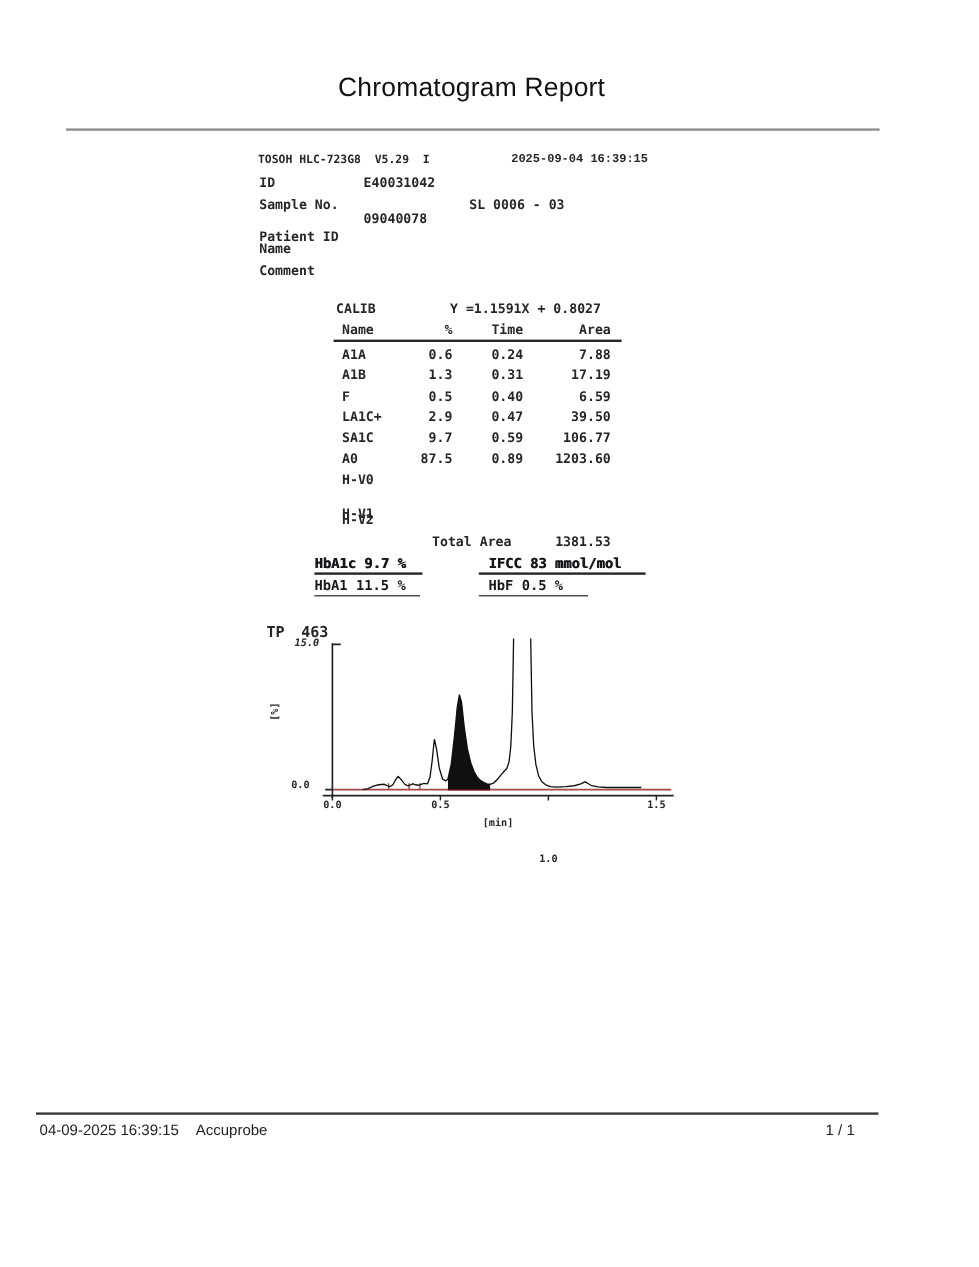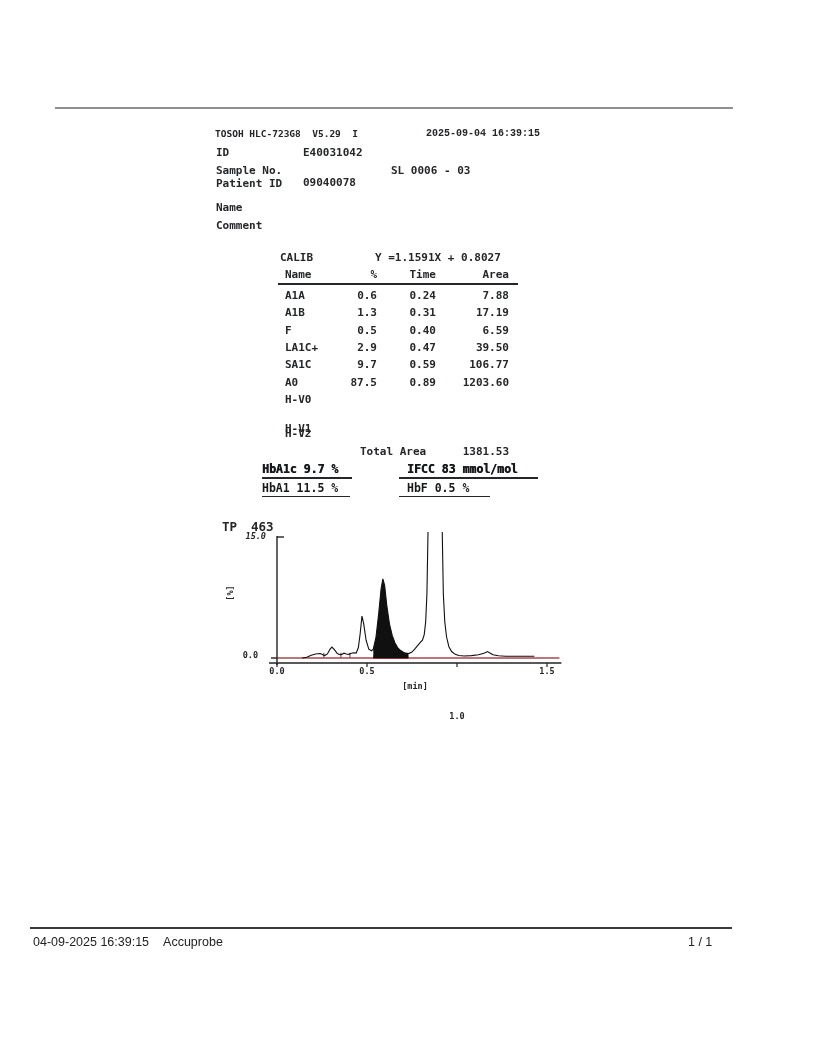--- a/index.html
+++ b/index.html
@@ -49,36 +49,37 @@
   .footer-left{top:935px;left:33px;font-size:12.5px;color:#222;}
   .footer-left span{margin-right:14px;}
   .footer-page{top:935px;left:688px;font-size:12.5px;color:#222;}
   .address{top:953px;left:421px;font-size:11.5px;line-height:15.5px;color:#222;}
 </style>
 </head>
 <body>
 
 <div class="page">
 
+  <div class="abs page-title">Chromatogram Report</div>
   <div class="abs header-rule"></div>
 
   <div class="abs mono device-line">TOSOH HLC-723G8  V5.29  I</div>
   <div class="abs mono device-date">2025-09-04 16:39:15</div>
   <div>
       <div class="iline" style="top: 146px;">
         <span style="left: 216px;">ID</span>
         <span style="left: 303px;">E40031042</span>
         <span style="left: 391px;"></span>
       </div>
       <div class="iline" style="top: 164.2px;">
         <span style="left: 216px;">Sample No.</span>
         <span style="left: 303px; margin-top: 12px;">09040078</span>
         <span style="left: 391px;">SL 0006 - 03</span>
       </div>
-      <div class="iline" style="top: 177px;">
+      <div class="iline" style="top: 191px;">
         <span style="left: 216px;">Patient ID</span>
         <span style="left: 303px;"></span>
         <span style="left: 391px;"></span>
       </div>
       <div class="iline" style="top: 200.6px;">
         <span style="left: 216px;">Name</span>
         <span style="left: 303px;"></span>
         <span style="left: 391px;"></span>
       </div>
       <div class="iline" style="top: 218.8px;">

